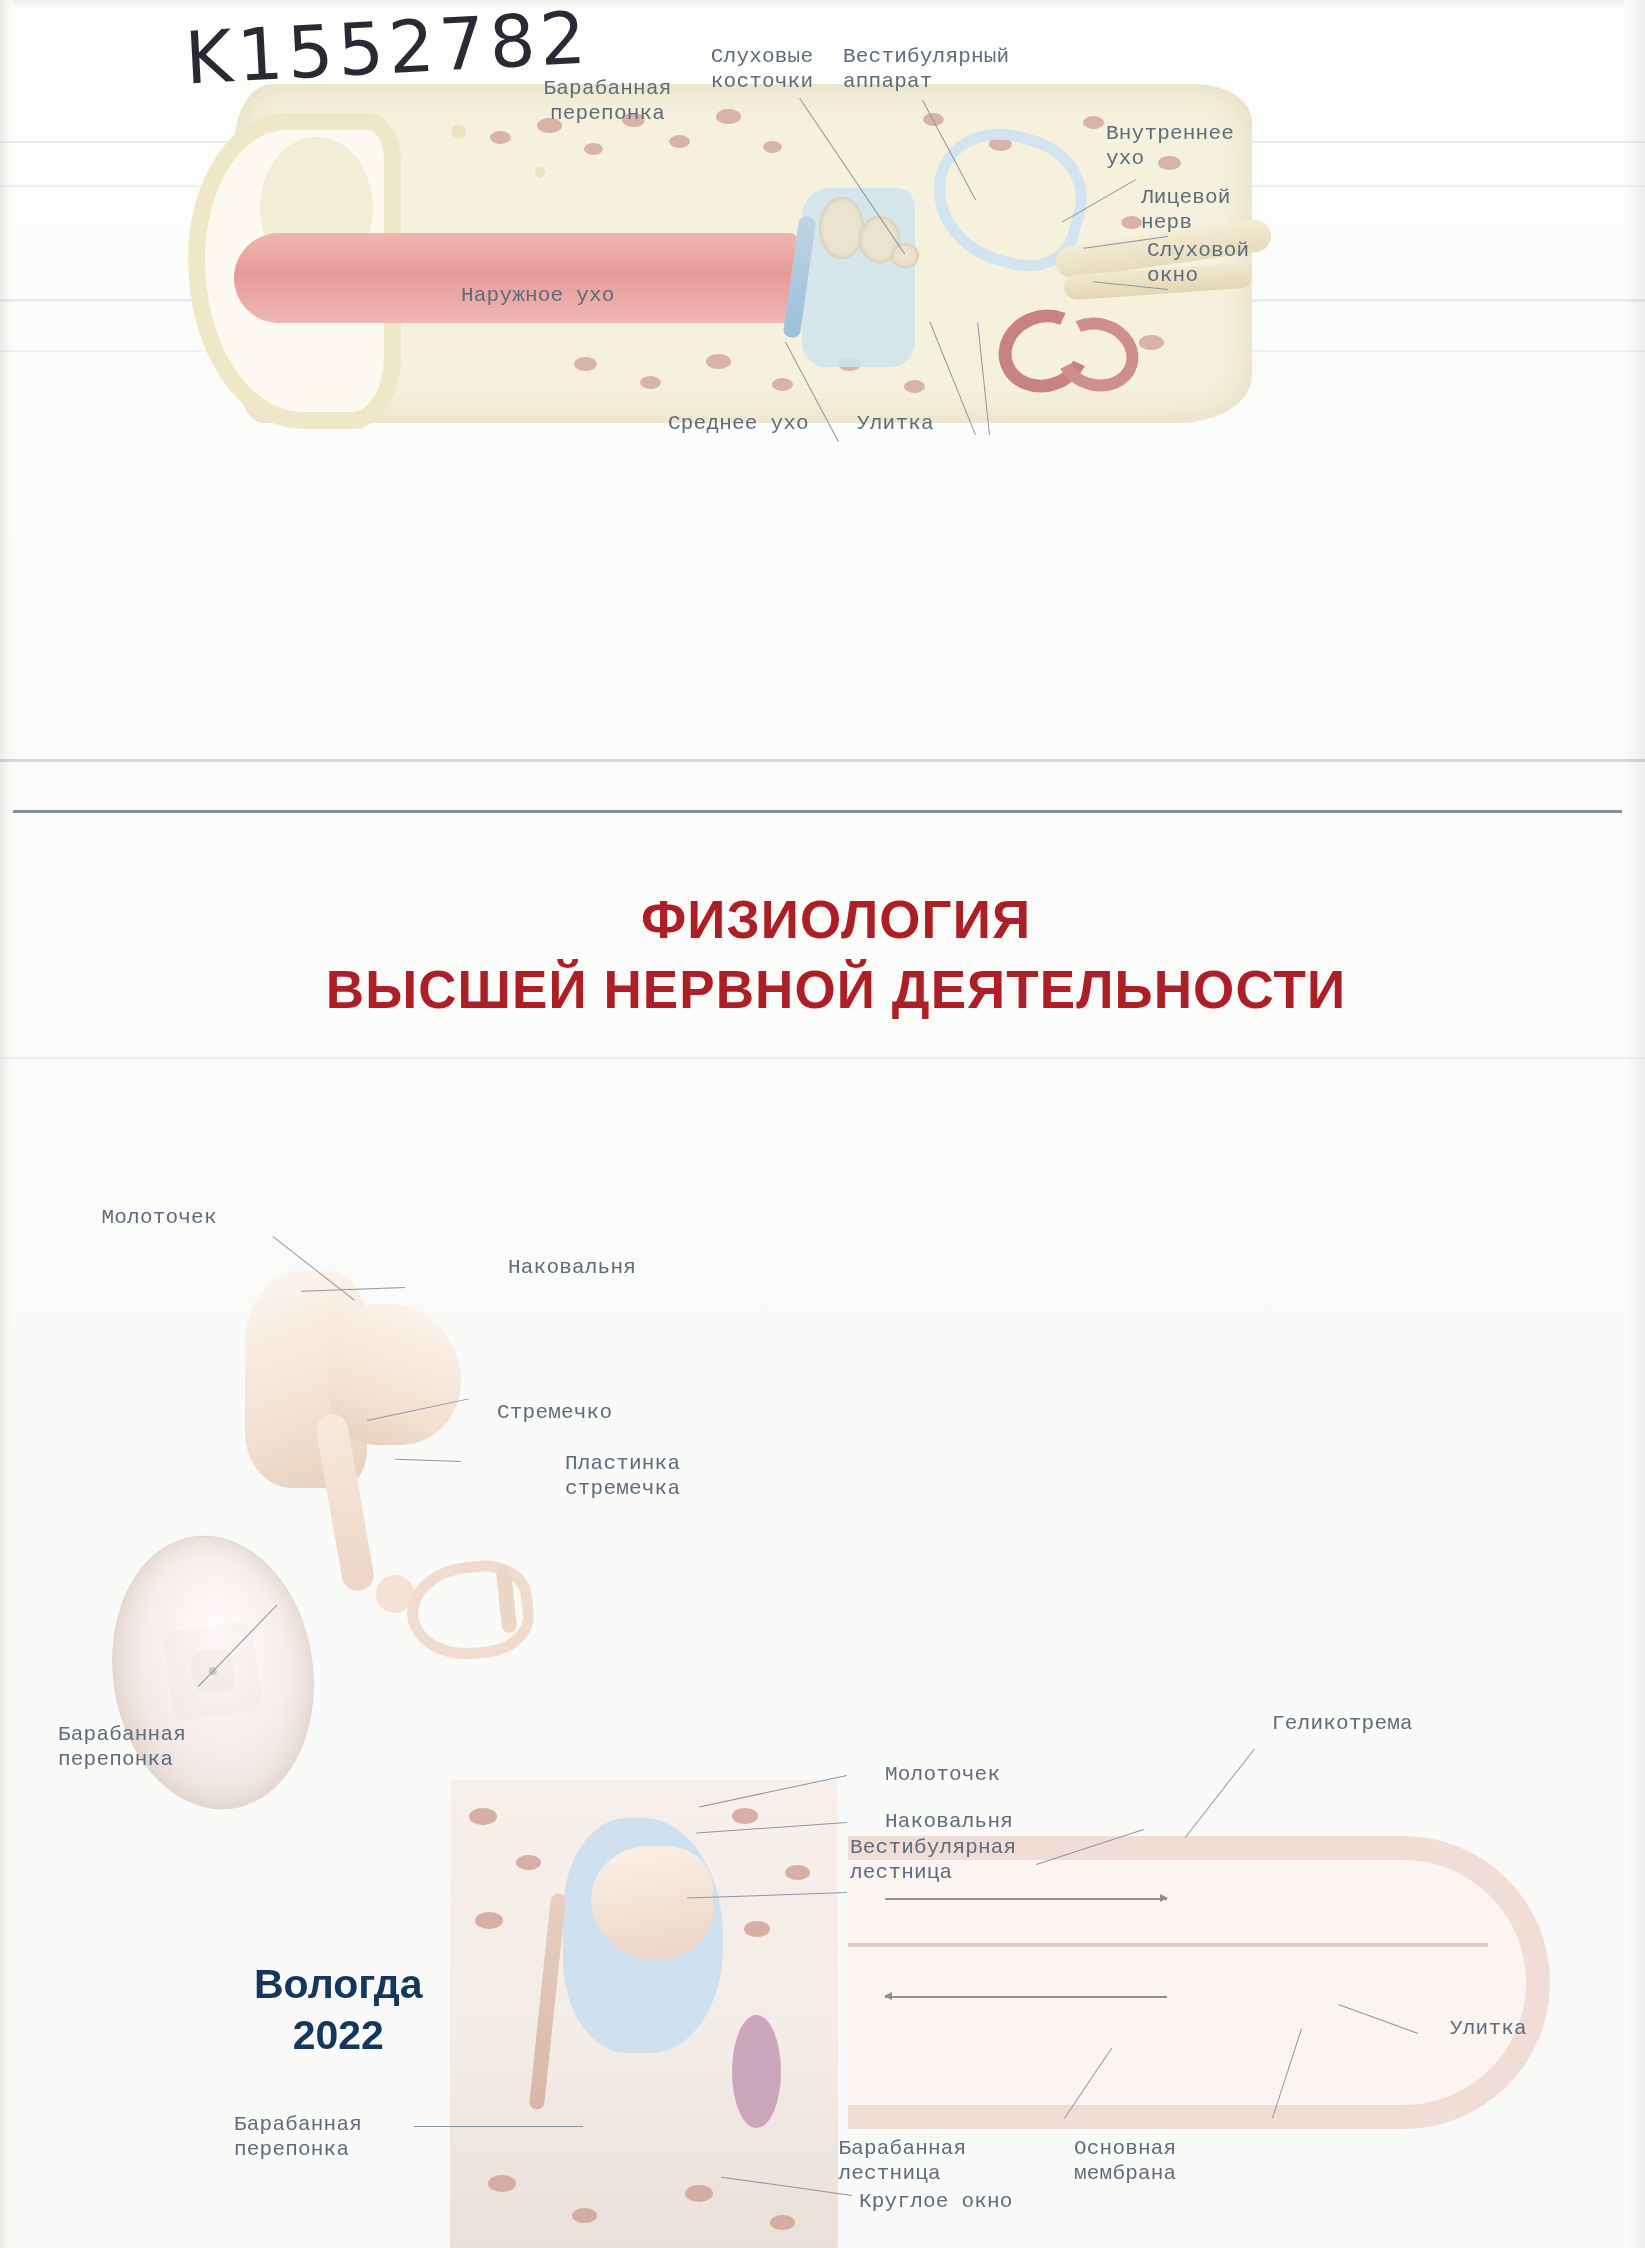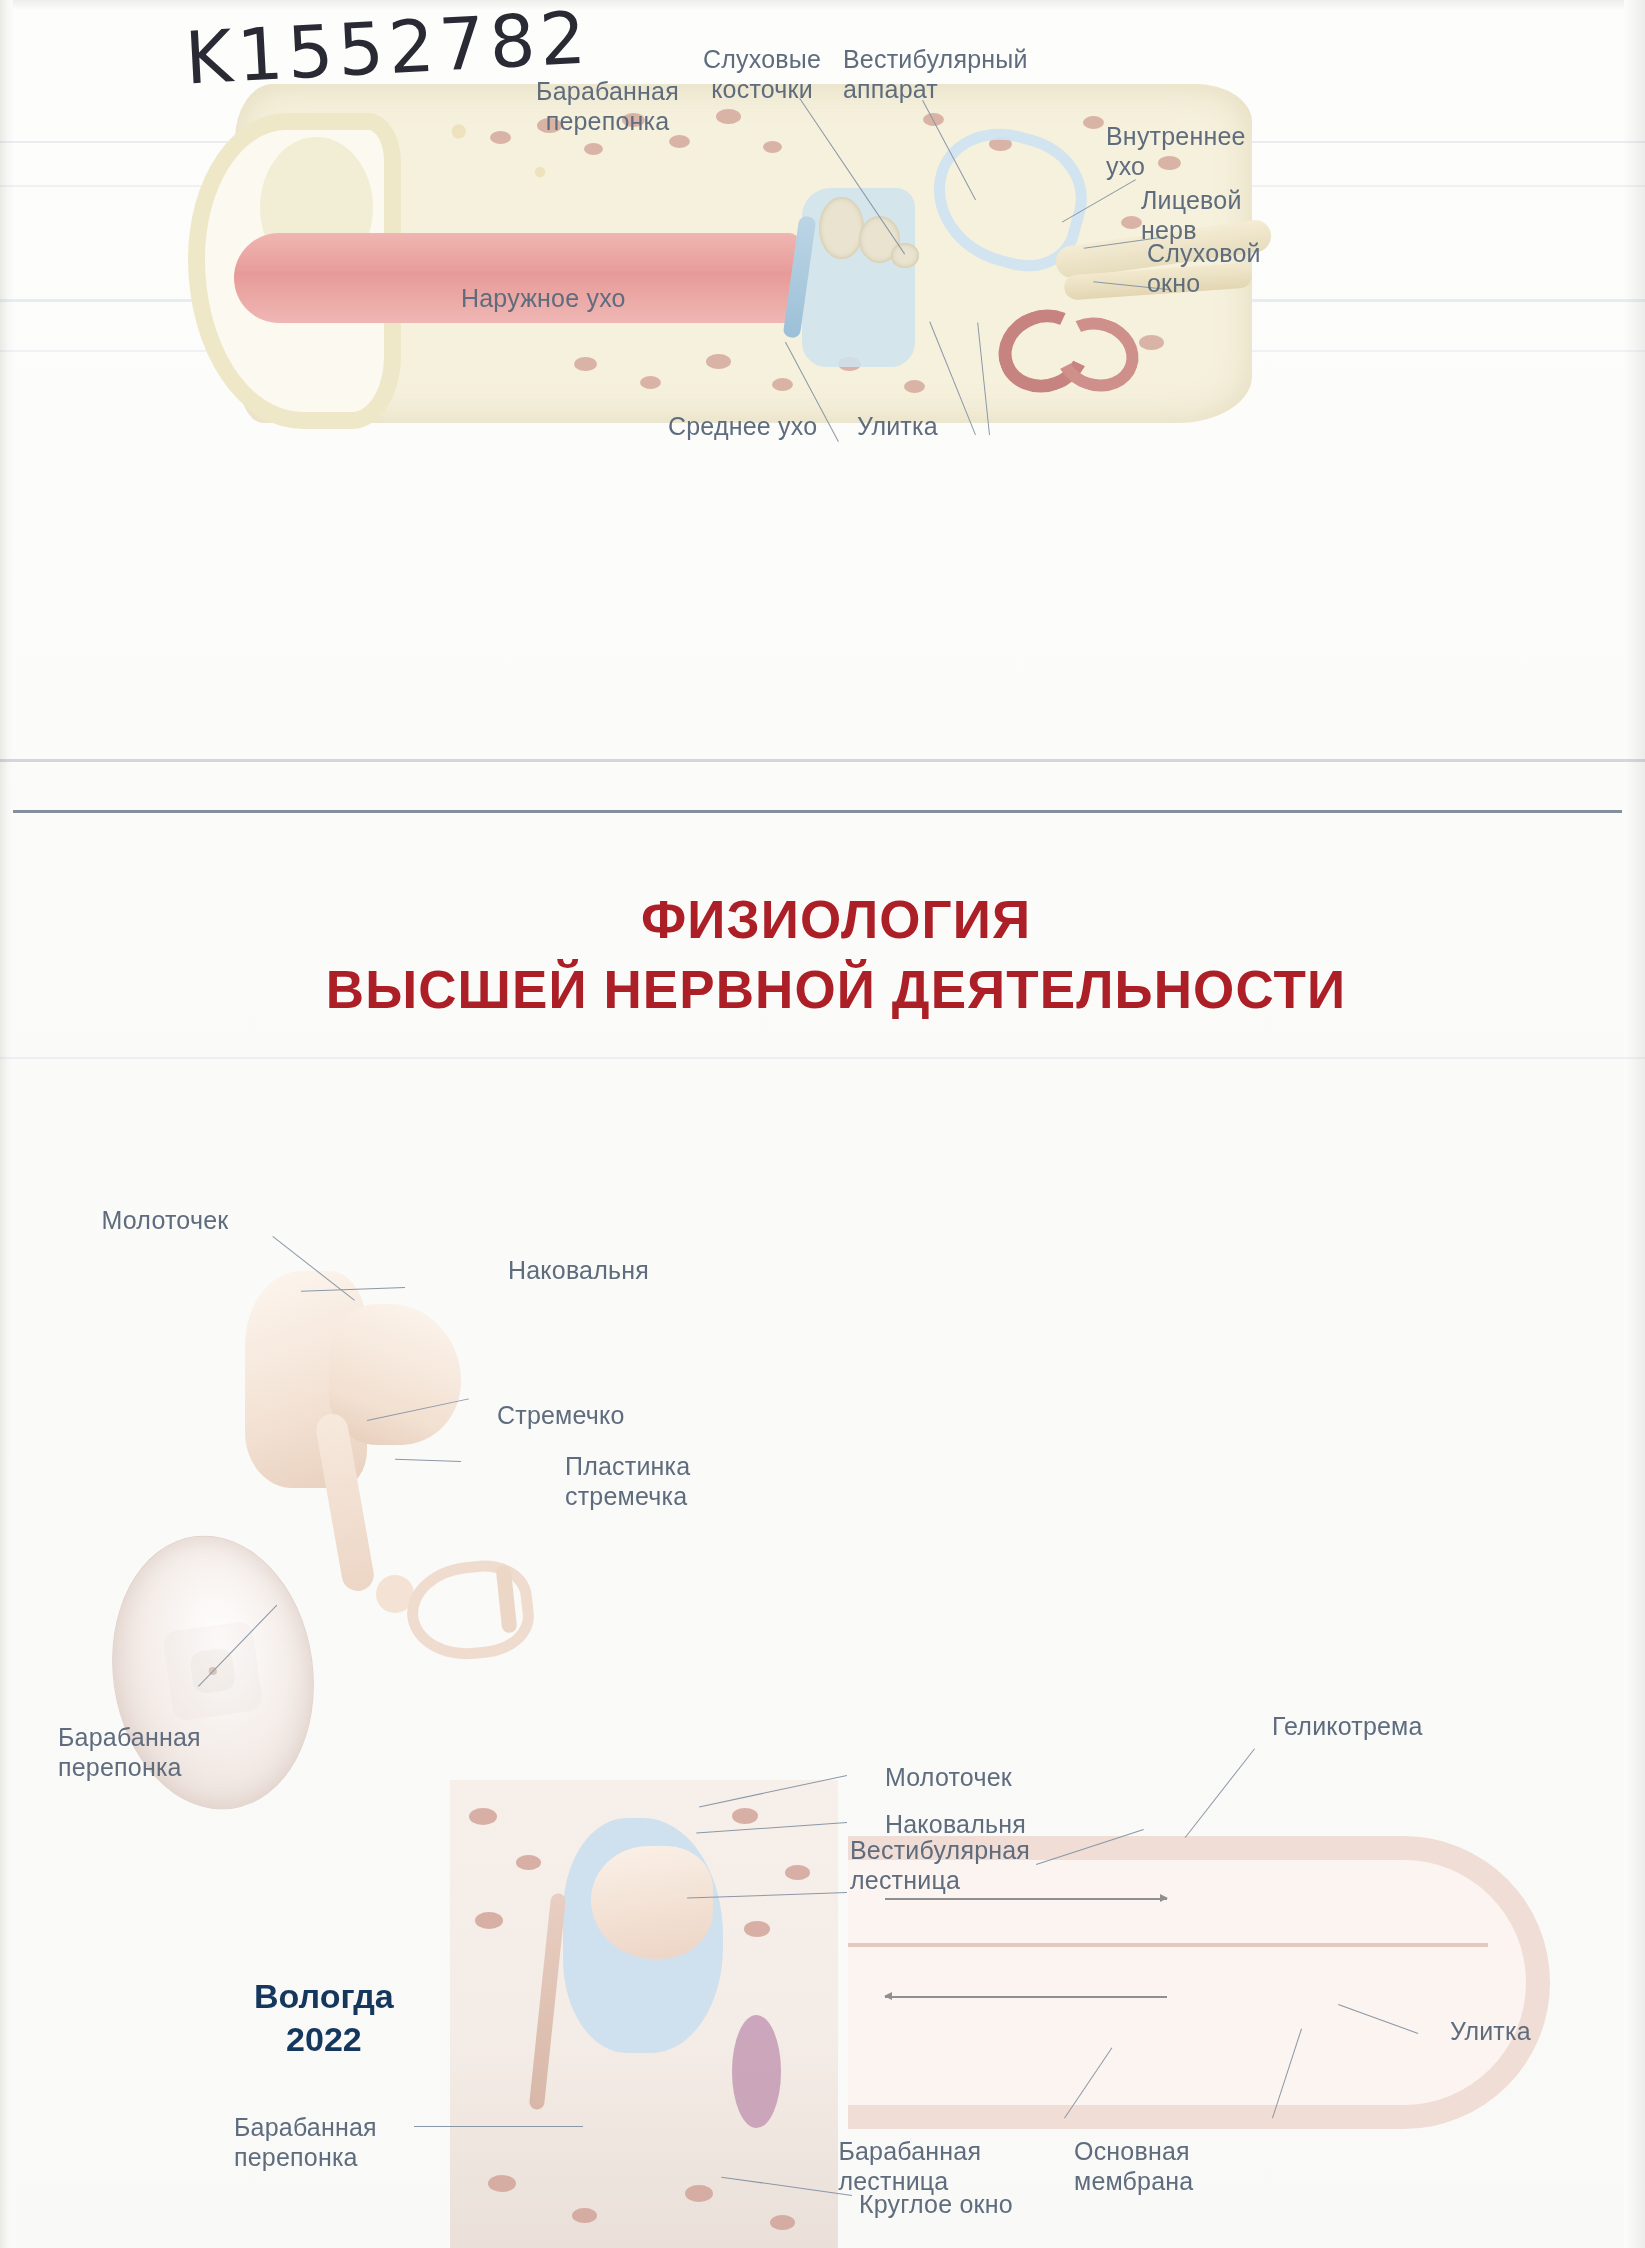--- a/index.html
+++ b/index.html
@@ -207,23 +207,23 @@
     width: 132px;
     height: 113px;
     border: 11.3px solid #cfe3ef;
     border-radius: 50% 50% 40% 60%;
     transform: rotate(15deg);
     opacity: 0.95;
   }
 
   .lbl {
     position: absolute;
-    font-family: Liberation Sans, sans-serif;
+    font-family: Liberation Mono, monospace;
     color: #5e6c7d;
-    font-size: 25px;
+    font-size: 21px;
     line-height: 1.18;
     letter-spacing: 0.2px;
     white-space: pre-line;
   }
   .lbl.center { text-align: center; }
   .leader {
     position: absolute;
     background: #8a97a6;
     height: 0.9px;
     transform-origin: 0 0;
@@ -275,23 +275,22 @@
     font-size: 41px;
     line-height: 1.3;
   }
   .imprint {
     position: absolute;
     left: 254px;
     top: 1959px;
     text-align: center;
     color: #15375e;
     font-weight: bold;
-    font-size: 34px;
+    font-size: 41px;
     line-height: 1.25;
-    margin-top: 16px;
   }
 
   
   .fig-oss {
     position: absolute;
     left: 94px;
     top: 1215px;
     width: 847px;
     height: 847px;
   }

